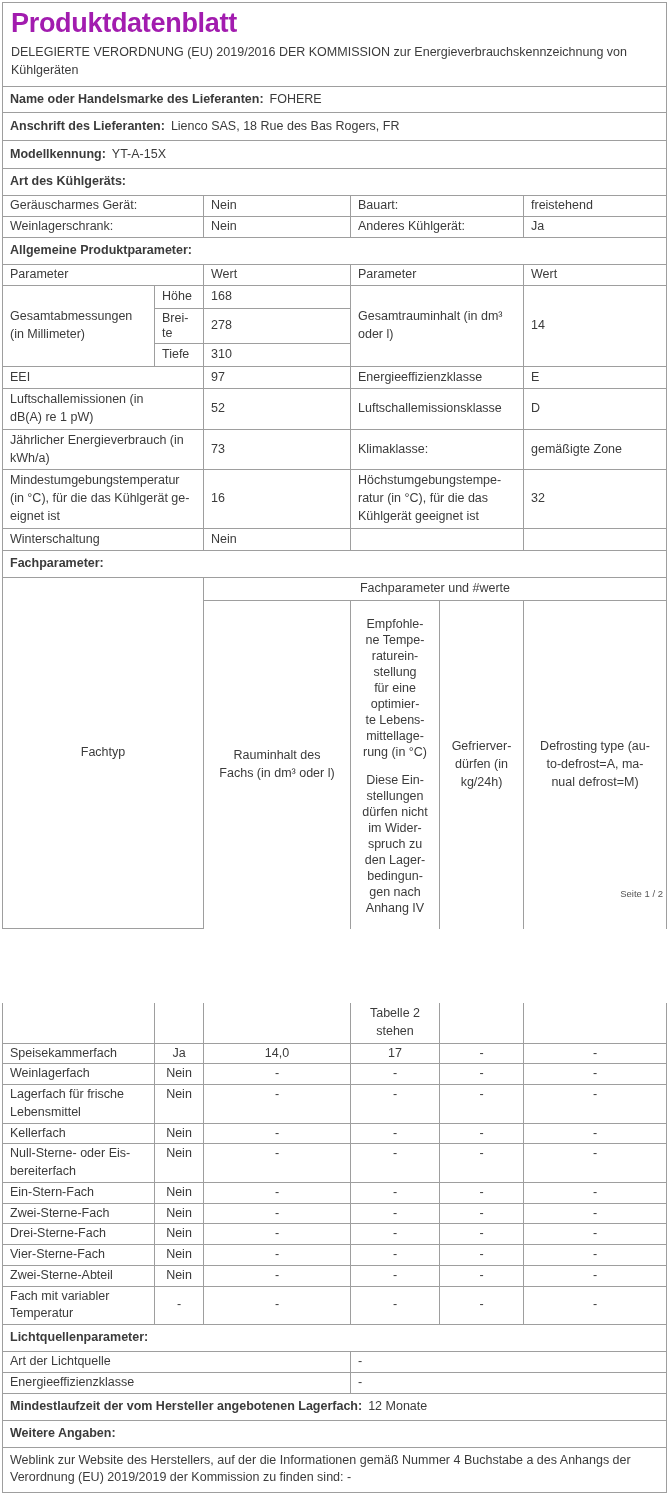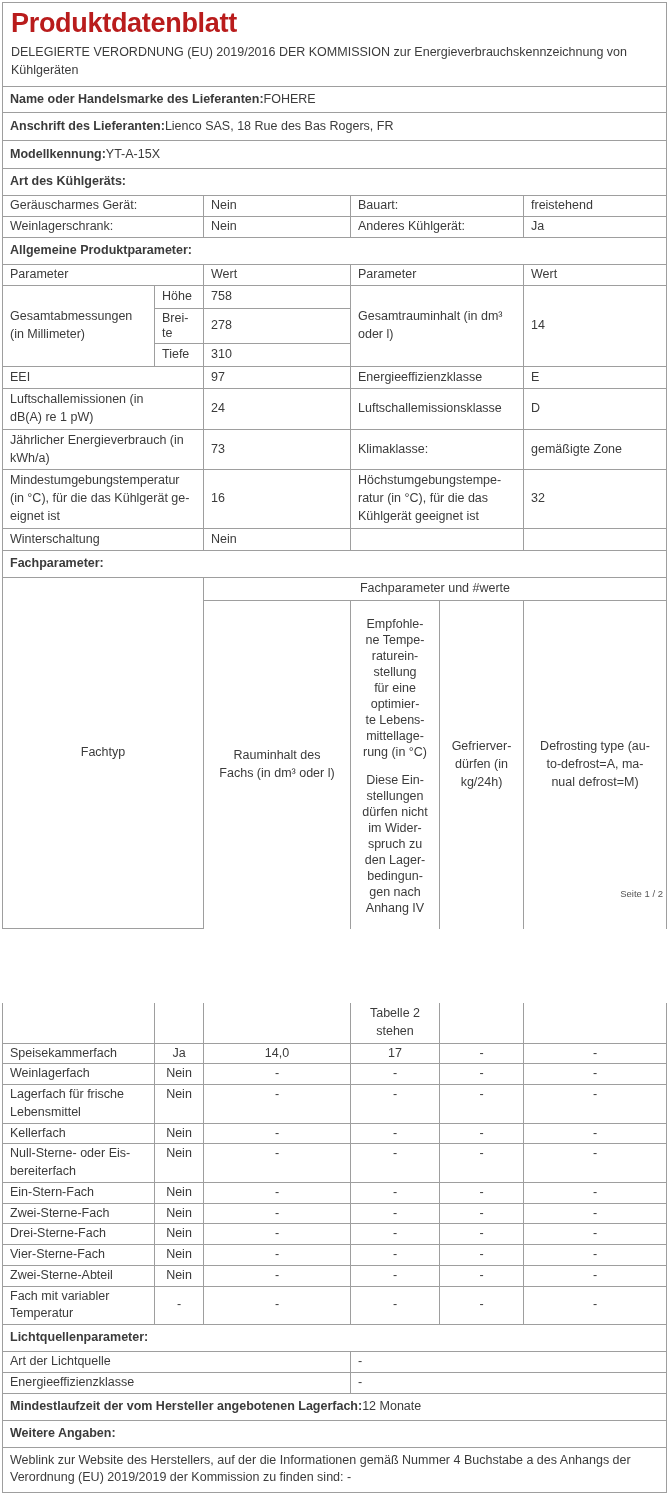--- a/index.html
+++ b/index.html
@@ -15,23 +15,23 @@
   td{
     border:1px solid #9e9e9e;padding:2px 7px;vertical-align:middle;
     font-size:12.5px;line-height:1.42;overflow:hidden;word-wrap:break-word;
   }
   .no-bottom{border-bottom:none;}
   .no-top{border-top:none;}
   .b{font-weight:bold;}
   .c{text-align:center;}
   .pre{white-space:pre-line;}
   .vtop{vertical-align:top;}
-  .val{}
+  .val{margin-left:6px;}
   .title-cell{padding:5px 8px 6px;}
-  .doc-title{margin:0;font-size:27px;line-height:1.15;font-weight:bold;color:#b91c1c;letter-spacing:-0.3px;}
+  .doc-title{margin:0;font-size:27px;line-height:1.15;font-weight:bold;color:#a21caf;letter-spacing:-0.3px;}
   .doc-subtitle{margin:5px 0 0;white-space:pre-line;line-height:1.42;}
   .hrow td{font-weight:bold;padding:4px 7px;}
   .p1 td{padding:1px 7px;}
   .p4 td{padding:4px 7px;}
   .temp-col{line-height:1.28;padding:3px 4px;}
   .temp-col div{margin:12px 0 10px;}
   .tight{line-height:1.2;}
   .footer{
     position:absolute;top:888px;right:6px;font-size:9.5px;color:#555;
   }
@@ -97,21 +97,21 @@
     <tr class="p1" style="height:21px">
       <td colspan="2">Parameter</td>
       <td>Wert</td>
       <td colspan="2">Parameter</td>
       <td>Wert</td>
     </tr>
     <tr style="height:23px">
       <td rowspan="3" class="pre">Gesamtabmessungen
 (in Millimeter)</td>
       <td>Höhe</td>
-      <td>758</td>
+      <td>168</td>
       <td colspan="2" rowspan="3" class="pre">Gesamtrauminhalt (in dm³
 oder l)</td>
       <td rowspan="3">14</td>
     </tr>
     <tr style="height:33px">
       <td class="pre tight">Brei-
 te</td>
       <td>278</td>
     </tr>
     <tr style="height:23px">
@@ -121,21 +121,21 @@
 
     <tr style="height:22px">
       <td colspan="2" class="pre">EEI</td>
       <td>97</td>
       <td colspan="2" class="pre">Energieeffizienzklasse</td>
       <td>E</td>
     </tr>
     <tr style="height:40px">
       <td colspan="2" class="pre">Luftschallemissionen (in
 dB(A) re 1 pW)</td>
-      <td>24</td>
+      <td>52</td>
       <td colspan="2" class="pre">Luftschallemissionsklasse</td>
       <td>D</td>
     </tr>
     <tr style="height:40px">
       <td colspan="2" class="pre">Jährlicher Energieverbrauch (in
 kWh/a)</td>
       <td>73</td>
       <td colspan="2" class="pre">Klimaklasse:</td>
       <td>gemäßigte Zone</td>
     </tr>

